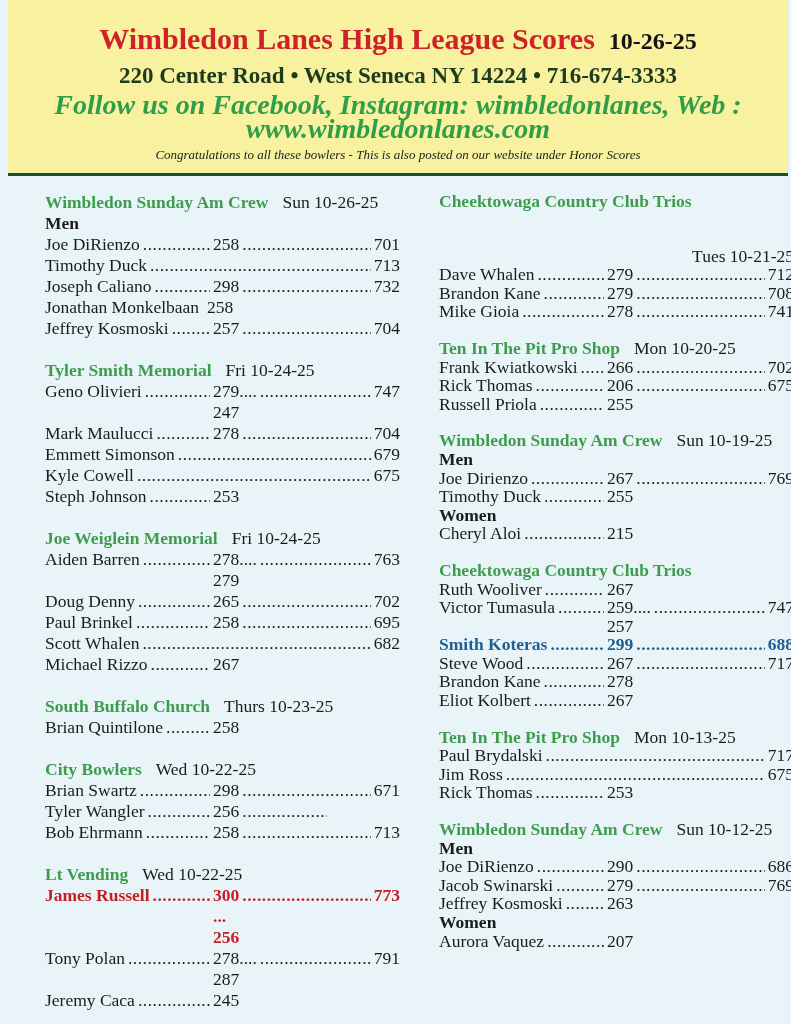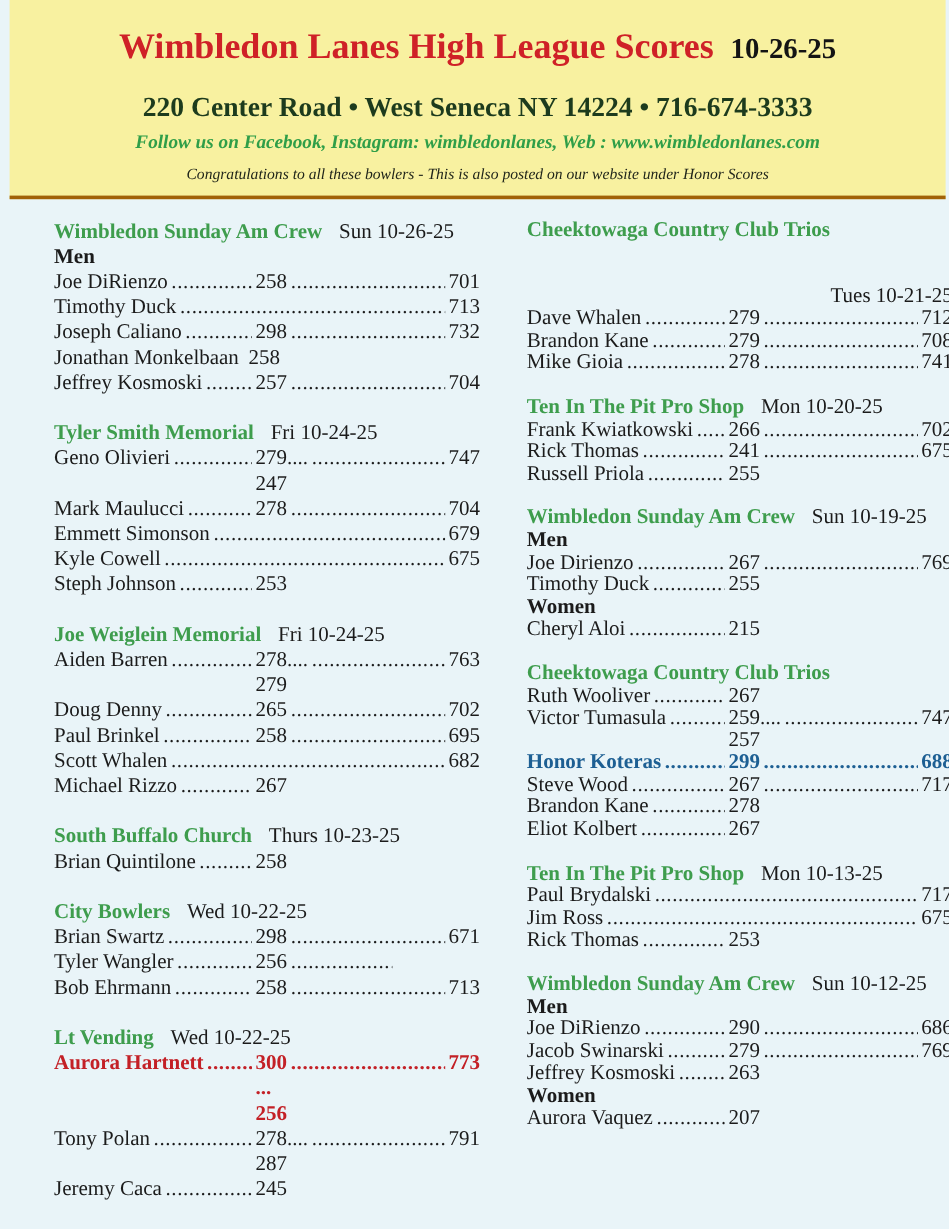--- a/index.html
+++ b/index.html
@@ -7,29 +7,29 @@
     width:791px;height:1024px;
     background:#e9f4f8;
     font-family:"Liberation Serif", serif;
     color:#1b1b1b;
     overflow:hidden;
   }
   
   .masthead{
     margin:0 3px 0 8px;
     background:#f8f1a0;
-    border-bottom:3px solid #a16207;
+    border-bottom:3px solid #14532d;
     text-align:center;
     padding:22px 10px 7px 10px;
   }
   .title-line{font-weight:bold;line-height:34px;}
   .main-title{color:#cf2127;font-size:30px;}
   .title-date{color:#141414;font-size:24px;margin-left:14px;}
-  .address-line{font-size:23px;font-weight:bold;color:#1d3b1d;line-height:28px;margin-top:15px;}
-  .social-line{font-size:16px;font-weight:bold;font-style:italic;color:#2f9e48;line-height:24px;margin-top:3px;}
+  .address-line{font-size:23px;font-weight:bold;color:#1d3b1d;line-height:28px;margin-top:1px;}
+  .social-line{font-size:28px;font-weight:bold;font-style:italic;color:#2f9e48;line-height:24px;margin-top:3px;}
   .congrats-line{font-size:13px;font-weight:normal;font-style:italic;color:#20251a;line-height:23px;margin-top:2px;}
   
   .columns{display:flex;padding:16px 11px 0 45px;gap:39px;}
   .col{width:355px;font-size:17.5px;}
   .col-left{line-height:21px;}
   .col-right{line-height:18.6px;}
   .col-left .section{margin-bottom:21px;}
   .col-right .section{margin-bottom:18px;}
   .sec-title{color:#3e9d4d;font-weight:bold;}
   .sec-date{margin-left:14px;color:#1b1b1b;}
@@ -220,21 +220,21 @@
           </span>
           <span>258</span>
           <span class="lead"></span>
           <span>713</span>
         </div>
       </div>
       <div class="section">
         <div class="sec-head"><span class="sec-title">Lt Vending</span><span class="sec-date">Wed 10-22-25</span></div>
         <div class="row row-red">
           <span class="c1">
-            <span class="name">Aurora Hartnett</span>
+            <span class="name">James Russell</span>
             <span class="lead"></span>
           </span>
           <span>300 ... 256</span>
           <span class="lead"></span>
           <span>773</span>
         </div>
         <div class="row">
           <span class="c1">
             <span class="name">Tony Polan</span>
             <span class="lead"></span>
@@ -293,21 +293,21 @@
           </span>
           <span>266</span>
           <span class="lead"></span>
           <span>702</span>
         </div>
         <div class="row">
           <span class="c1">
             <span class="name">Rick Thomas</span>
             <span class="lead"></span>
           </span>
-          <span>241</span>
+          <span>206</span>
           <span class="lead"></span>
           <span>675</span>
         </div>
         <div class="row">
           <span class="c1">
             <span class="name">Russell Priola</span>
             <span class="lead"></span>
           </span>
           <span>255</span>
         </div>
@@ -353,21 +353,21 @@
           <span class="c1">
             <span class="name">Victor Tumasula</span>
             <span class="lead"></span>
           </span>
           <span>259.... 257</span>
           <span class="lead"></span>
           <span>747</span>
         </div>
         <div class="row row-blue">
           <span class="c1">
-            <span class="name">Honor Koteras</span>
+            <span class="name">Smith Koteras</span>
             <span class="lead"></span>
           </span>
           <span>299</span>
           <span class="lead"></span>
           <span>688</span>
         </div>
         <div class="row">
           <span class="c1">
             <span class="name">Steve Wood</span>
             <span class="lead"></span>

